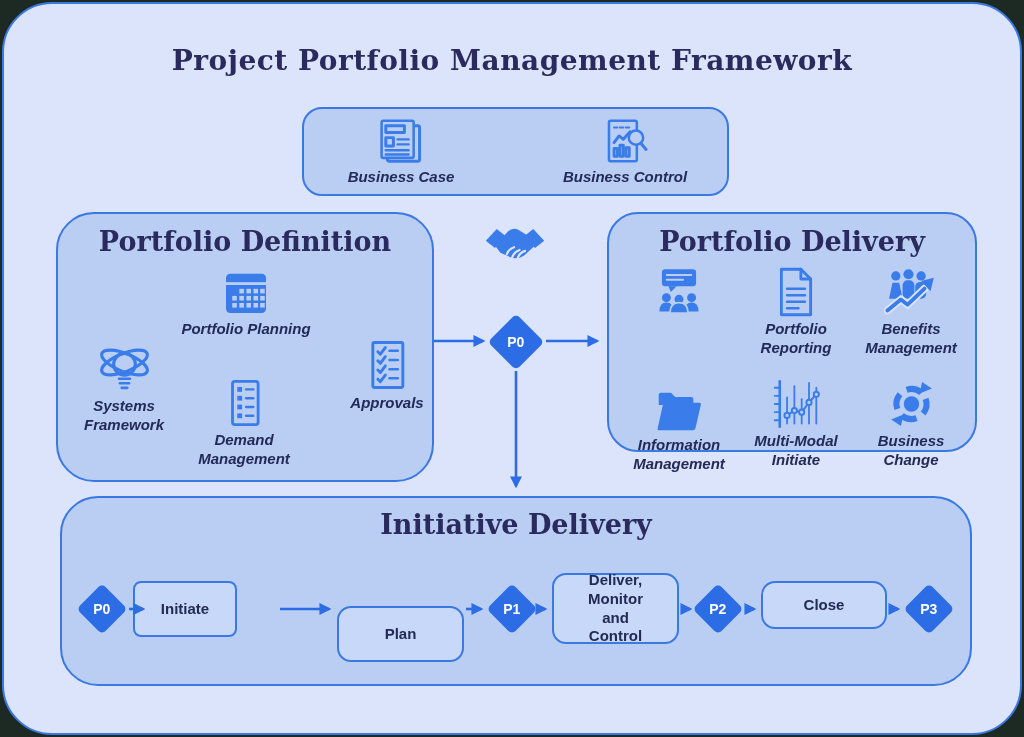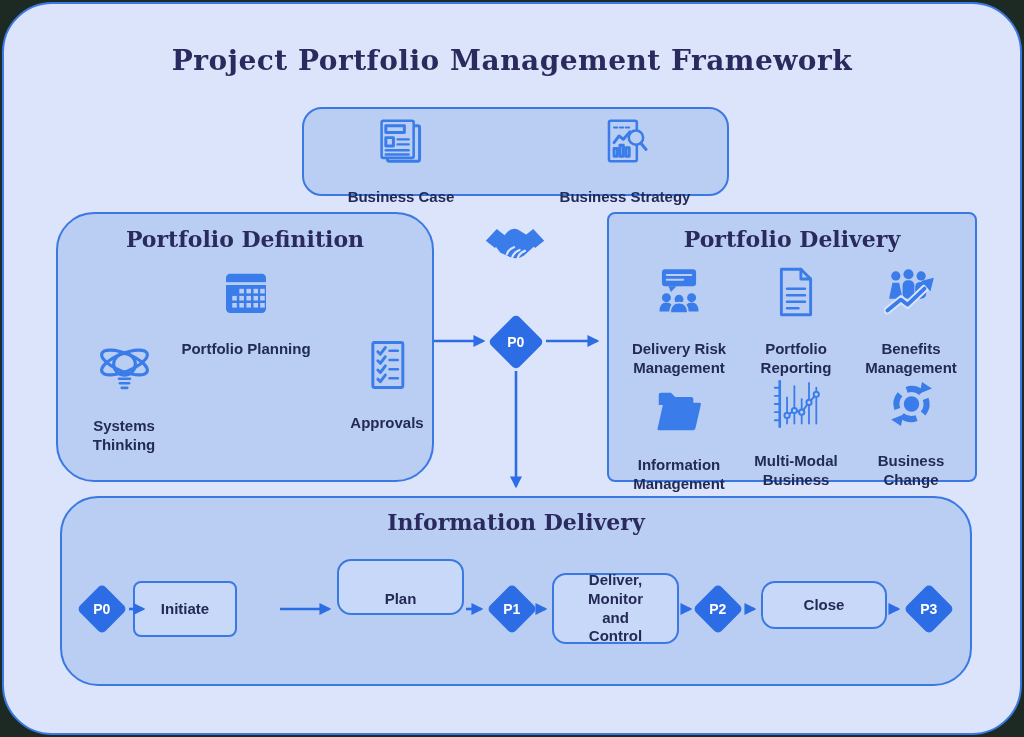--- a/index.html
+++ b/index.html
@@ -26,27 +26,28 @@
     position:absolute;left:0;top:40px;width:100%;text-align:center;
     font-family:"DejaVu Serif",serif;font-weight:bold;font-size:28px;
     color:var(--title-navy);letter-spacing:.5px;
   }
   .box{
     position:absolute;background:var(--box-bg);
     border:2px solid var(--border-blue);
   }
   .box-title{
     position:absolute;left:0;width:100%;text-align:center;
-    font-family:"DejaVu Serif",serif;font-weight:bold;font-size:22px;
+    font-family:"DejaVu Serif",serif;font-weight:bold;font-size:27px;
     color:var(--title-navy);
   }
   .item{
     position:absolute;transform:translateX(-50%);
-    display:flex;flex-direction:column;align-items:center;gap:22px;
+    display:flex;flex-direction:column;align-items:center;gap:2px;
     text-align:center;
+    font-style:italic;
   }
   .item-label,.flow-label{
     font-weight:bold;font-size:15px;color:var(--label-navy);line-height:1.25;
   }
   .icon{color:var(--icon-blue);line-height:0;}
   .icon svg{display:block;}
   .ol{fill:none;stroke:currentColor;stroke-width:3.5;stroke-linecap:round;stroke-linejoin:round;}
   .ln{stroke:currentColor;stroke-linecap:round;}
   .cut{stroke:var(--box-bg);fill:none;stroke-linecap:round;}
   .cutp{stroke:var(--panel-bg);fill:none;stroke-linecap:round;}
@@ -101,21 +102,21 @@
             <rect x="13" y="5" width="33" height="48" rx="2" fill="var(--box-bg)" stroke="currentColor" stroke-width="3"></rect>
             <line class="ln" x1="19" y1="13" x2="40" y2="13" stroke-width="2.4" stroke-dasharray="4 3"></line>
             <polyline class="ol" points="19,31 25,23 30,27 38,18" stroke-width="2.5"></polyline>
             <rect class="ol" x="19" y="38" width="4" height="9" stroke-width="2.2"></rect>
             <rect class="ol" x="26" y="34" width="4" height="13" stroke-width="2.2"></rect>
             <rect class="ol" x="33" y="37" width="4" height="10" stroke-width="2.2"></rect>
             <circle cx="45" cy="25" r="8.5" fill="var(--box-bg)" stroke="currentColor" stroke-width="3"></circle>
             <line class="ln" x1="51" y1="32" x2="57" y2="39" stroke-width="3.6"></line>
           </svg>
         </span>
-        <span class="item-label">Business Strategy</span>
+        <span class="item-label">Business Control</span>
       </div>
     </div>
 
     <div class="box" style="left:52px;top:208px;width:378px;height:270px;border-radius:38px;">
       <div class="box-title" style="top:12px;">Portfolio Definition</div>
 
       <div class="item" style="left:188px;top:54px;width:160px;">
         <span class="icon">
           <svg width="50" height="50" viewBox="0 0 60 60">
             <rect x="6" y="7" width="48" height="47" rx="5" fill="currentColor"></rect>
@@ -145,23 +146,41 @@
         <span class="icon">
           <svg width="58" height="56" viewBox="0 0 64 62">
             <ellipse class="ol" cx="32" cy="26" rx="27" ry="10" stroke-width="3" transform="rotate(-22 32 26)"></ellipse>
             <ellipse class="ol" cx="32" cy="26" rx="27" ry="10" stroke-width="3" transform="rotate(22 32 26)"></ellipse>
             <circle class="ol" cx="32" cy="28" r="12" stroke-width="3"></circle>
             <line class="ln" x1="26" y1="44" x2="38" y2="44" stroke-width="3"></line>
             <line class="ln" x1="27" y1="49" x2="37" y2="49" stroke-width="3"></line>
             <line class="ln" x1="29" y1="54" x2="35" y2="54" stroke-width="3"></line>
           </svg>
         </span>
-        <span class="item-label">Systems Thinking</span>
-      </div>
-
+        <span class="item-label">Systems Framework</span>
+      </div>
+
+      <div class="item" style="left:186px;top:163px;width:115px;">
+        <span class="icon">
+          <svg width="48" height="52" viewBox="0 0 60 64">
+            <rect class="ol" x="15" y="5" width="32" height="54" rx="3"></rect>
+            <g fill="currentColor">
+              <rect x="21" y="12" width="6" height="6"></rect>
+                <rect x="21" y="23" width="6" height="6"></rect>
+              <rect x="21" y="34" width="6" height="6"></rect>
+                <rect x="21" y="45" width="6" height="6"></rect>
+            </g>
+            <line class="ln" x1="32" y1="15" x2="41" y2="15" stroke-width="3"></line>
+            <line class="ln" x1="32" y1="26" x2="41" y2="26" stroke-width="3"></line>
+            <line class="ln" x1="32" y1="37" x2="41" y2="37" stroke-width="3"></line>
+            <line class="ln" x1="32" y1="48" x2="41" y2="48" stroke-width="3"></line>
+          </svg>
+        </span>
+        <span class="item-label">Demand Management</span>
+      </div>
 
       <div class="item" style="left:329px;top:124px;width:120px;">
         <span class="icon">
           <svg width="50" height="54" viewBox="0 0 60 64">
             <rect class="ol" x="13" y="5" width="36" height="54" rx="2"></rect>
             <g class="ol" stroke-width="3">
               <polyline points="19,16 22,19 28,11"></polyline>
               <polyline points="19,27 22,30 28,22"></polyline>
               <polyline points="19,38 22,41 28,33"></polyline>
               <polyline points="19,49 22,52 28,44"></polyline>
@@ -190,41 +209,40 @@
             <path d="M37,47 q2,-6 8,-8"></path>
           </g>
         </svg>
       </span>
     </div>
 
     <div class="gate" style="left:492px;top:318px;width:40px;height:40px;">
       <span>P0</span>
     </div>
 
-    <div class="box" style="left:603px;top:208px;width:370px;height:270px;border-radius:8px;">
+    <div class="box" style="left:603px;top:208px;width:370px;height:240px;border-radius:31px;">
       <div class="box-title" style="top:12px;">Portfolio Delivery</div>
 
       <div class="item" style="left:70px;top:52px;width:112px;">
         <span class="icon">
           <svg width="52" height="52" viewBox="0 0 64 62">
             <g fill="currentColor">
               <rect x="11" y="3" width="42" height="21" rx="4"></rect>
               <polygon points="19,24 29,24 22,31"></polygon>
               <circle cx="16.5" cy="38" r="5.5"></circle>
               <path d="M8,55 q0,-11 8.5,-11 q8.5,0 8.5,11 z"></path>
               <circle cx="47.5" cy="38" r="5.5"></circle>
               <path d="M39,55 q0,-11 8.5,-11 q8.5,0 8.5,11 z"></path>
               <circle cx="32" cy="40" r="6.5" stroke="var(--box-bg)" stroke-width="2"></circle>
               <path d="M21,57 q0,-13 11,-13 q11,0 11,13 z" stroke="var(--box-bg)" stroke-width="2"></path>
             </g>
             <line class="cut" x1="17" y1="10" x2="47" y2="10" stroke-width="2.6"></line>
             <line class="cut" x1="17" y1="16" x2="37" y2="16" stroke-width="2.6"></line>
           </svg>
         </span>
-        <span class="item-label">Delivery Risk Management</span>
       </div>
 
       <div class="item" style="left:187px;top:52px;width:110px;">
         <span class="icon">
           <svg width="46" height="52" viewBox="0 0 56 64">
             <path class="ol" d="M10,4 H34 L46,16 V60 H10 Z"></path>
             <polyline class="ol" points="34,4 34,16 46,16" stroke-width="3"></polyline>
             <line class="ln" x1="17" y1="28" x2="39" y2="28" stroke-width="3"></line>
             <line class="ln" x1="17" y1="36" x2="39" y2="36" stroke-width="3"></line>
             <line class="ln" x1="17" y1="44" x2="39" y2="44" stroke-width="3"></line>
@@ -286,47 +304,47 @@
             <polyline points="19,46 28,40 37,42 46,30 55,20" fill="none" stroke="currentColor" stroke-width="2.4"></polyline>
             <g fill="var(--box-bg)" stroke="currentColor" stroke-width="2.4">
               <circle cx="19" cy="46" r="3.2"></circle>
                 <circle cx="28" cy="40" r="3.2"></circle>
               <circle cx="37" cy="42" r="3.2"></circle>
                 <circle cx="46" cy="30" r="3.2"></circle>
               <circle cx="55" cy="20" r="3.2"></circle>
             </g>
           </svg>
         </span>
-        <span class="item-label">Multi-Modal Business</span>
+        <span class="item-label">Multi-Modal Initiate</span>
       </div>
 
       <div class="item" style="left:302px;top:164px;width:105px;">
         <span class="icon">
           <svg width="52" height="52" viewBox="0 0 64 64">
             <circle cx="32" cy="32" r="9.5" fill="currentColor"></circle>
             <circle cx="32" cy="32" r="18.5" fill="none" stroke="currentColor" stroke-width="7.5" stroke-dasharray="19 10" transform="rotate(-20 32 32)"></circle>
             <polygon points="45,5 57,13 42,19" fill="currentColor"></polygon>
             <polygon points="19,59 7,51 22,45" fill="currentColor"></polygon>
           </svg>
         </span>
         <span class="item-label">Business Change</span>
       </div>
     </div>
 
     <div class="box" style="left:56px;top:492px;width:912px;height:190px;border-radius:38px;">
-      <div class="box-title" style="top:11px;">Information Delivery</div>
+      <div class="box-title" style="top:11px;">Initiative Delivery</div>
     </div>
 
     <div class="gate" style="left:80px;top:587px;width:36px;height:36px;">
       <span>P0</span>
     </div>
     <div class="stage" style="left:129px;top:577px;width:104px;height:56px;border-radius:8px;">
       <span class="flow-label">Initiate</span>
     </div>
-    <div class="stage" style="left:333px;top:555px;width:127px;height:56px;align-items:flex-end;">
+    <div class="stage" style="left:333px;top:602px;width:127px;height:56px;">
       <span class="flow-label">Plan</span>
     </div>
     <div class="gate" style="left:490px;top:587px;width:36px;height:36px;">
       <span>P1</span>
     </div>
     <div class="stage" style="left:548px;top:569px;width:127px;height:71px;">
       <span class="flow-label">Deliver, Monitor and Control</span>
     </div>
     <div class="gate" style="left:696px;top:587px;width:36px;height:36px;">
       <span>P2</span>

